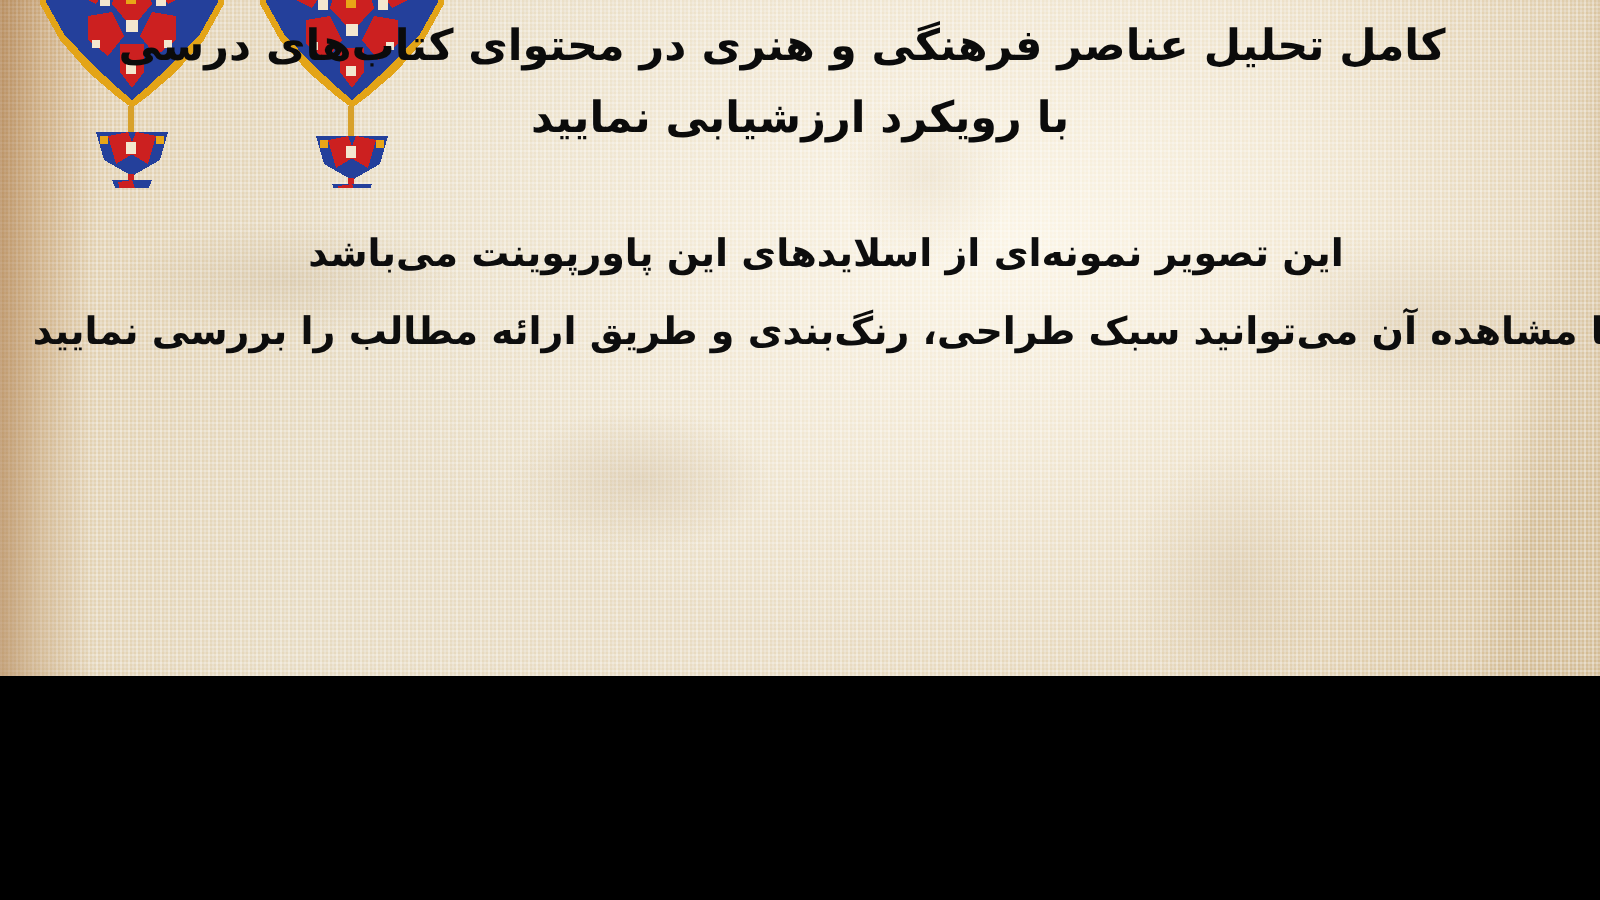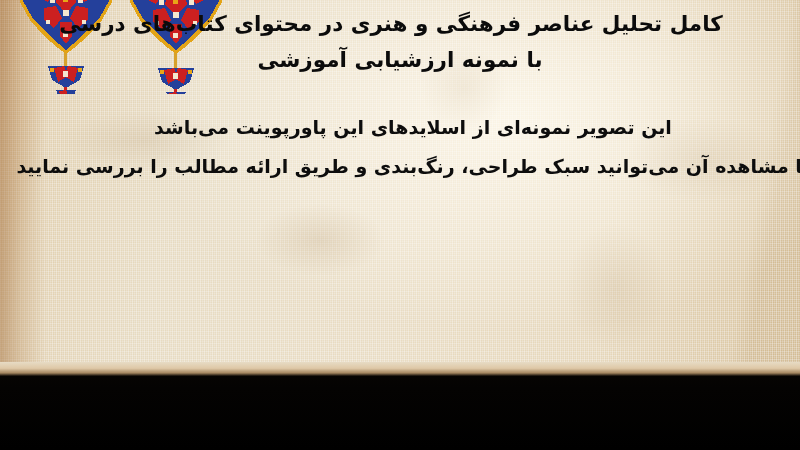--- a/index.html
+++ b/index.html
@@ -5,21 +5,21 @@
 <style>
   html, body {
     margin: 0;
     padding: 0;
     background: #000;
   }
 
   #slide {
     position: relative;
     width: 800px;
-    height: 450px;
+    height: 338px;
     overflow: hidden;
     font-family: "DejaVu Sans", "Liberation Sans", sans-serif;
     background: #1c1208;
     user-select: none;
   }
 
   
   .bg-base {
     position: absolute;
     left: 0; top: 0;
@@ -265,21 +265,21 @@
       <rect x="64" y="112" width="4" height="4" fill="#e8a617"></rect>
       <rect x="50" y="131" width="3" height="4" fill="#cc2020"></rect>
       <path d="M42 134 L62 134 L58 144 L52 148 L46 144 Z" fill="#24409b"></path>
       <path d="M45 135 L52 134 L55 142 L47 144 Z" fill="#cc2020"></path>
       <rect x="50" y="138" width="4" height="4" fill="#f3e7cf"></rect>
     </svg>
   </div>
 
   <div class="title-block">
     <div class="title-line l1">کامل تحلیل عناصر فرهنگی و هنری در محتوای کتاب‌های درسی</div>
-    <div class="title-line l2">با نمونه ارزشیابی آموزشی</div>
+    <div class="title-line l2">با رویکرد ارزشیابی نمایید</div>
   </div>
 
   <div class="body-block">
     <div class="body-line">این تصویر نمونه‌ای از اسلایدهای این پاورپوینت می‌باشد</div>
     <div class="body-line">با مشاهده آن می‌توانید سبک طراحی، رنگ‌بندی و طریق ارائه مطالب را بررسی نمایید</div>
   </div>
 
   <div class="fringe-zone">
     <div class="fringe-black"></div>
     <div class="selvedge"></div>

